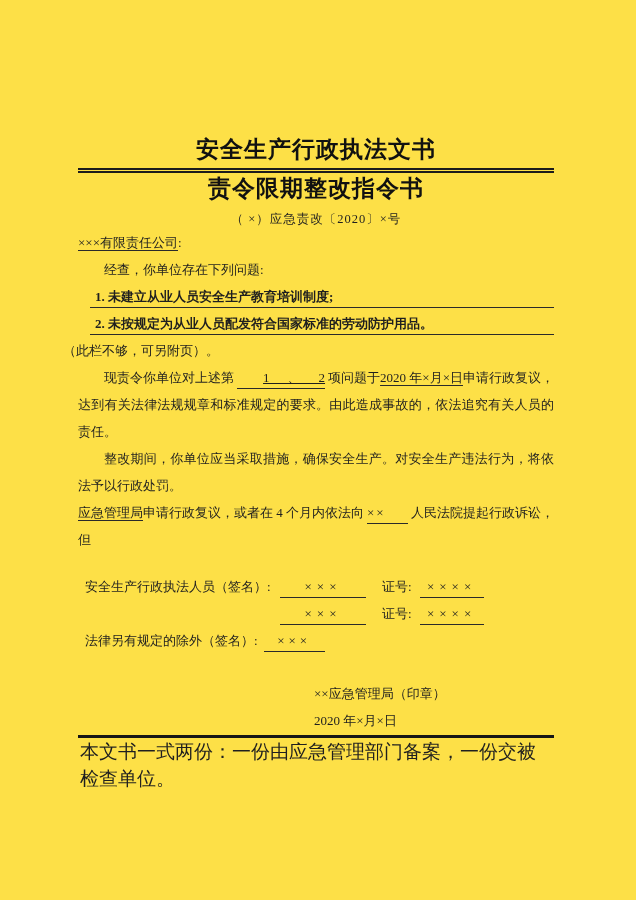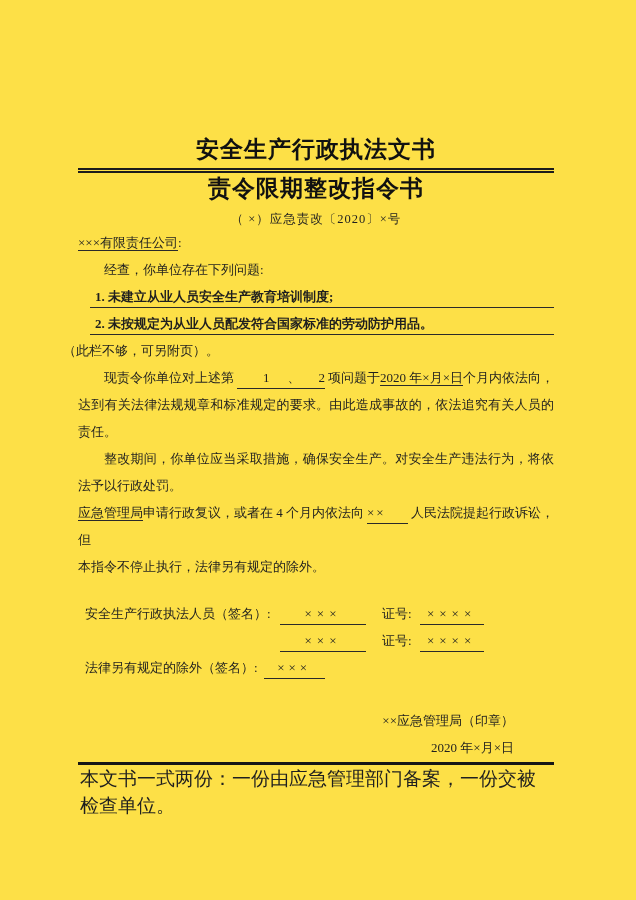--- a/index.html
+++ b/index.html
@@ -33,33 +33,33 @@
   .u{text-decoration:underline;text-underline-offset:3px;text-decoration-thickness:1px;text-decoration-color:#2a2a2a;}
   .bold{font-weight:bold;}
   .item{position:relative;padding-left:17px;}
   .item::after{content:"";position:absolute;left:12px;right:0;bottom:2px;border-bottom:1px solid #2a2a2a;}
   .outdent{margin-left:-15px;}
   .blank{
     display:inline-block;height:20px;line-height:20px;
     border-bottom:1px solid #2a2a2a;text-align:center;
     margin:0 3px;vertical-align:baseline;
   }
-  .w88{width:88px;}
+  .w88{width:88px;text-decoration:underline;}
   .w59{width:59px;letter-spacing:2px;}
   .w41{width:41px;letter-spacing:2px;}
   .sig{margin-top:20px;font-size:13px;}
   .sigrow{display:flex;align-items:baseline;line-height:27px;}
   .sl{width:202px;padding-left:7px;box-sizing:border-box;flex:none;}
   .sp2{width:202px;flex:none;}
   .bn{width:86px;flex:none;margin:0;letter-spacing:5px;}
   .zh{margin-left:16px;flex:none;}
   .bc{width:64px;flex:none;margin:0;margin-left:8px;letter-spacing:5px;}
   .sl3{padding-left:7px;flex:none;}
   .b3{width:61px;flex:none;margin:0 0 0 6px;letter-spacing:4px;}
-  .seal{margin-top:26px;margin-left:236px;width:200px;text-align:right;font-size:13px;line-height:27px;}
+  .seal{margin-top:26px;margin-left:236px;width:200px;text-align:left;font-size:13px;line-height:27px;}
   .rule-thick{margin-top:1px;border-top:3px solid #161616;}
   .footer{font-size:19px;line-height:27px;padding-left:2px;}
 </style>
 </head>
 <body>
 
 <div class="page">
   <div class="content">
 
     <div class="title1">安全生产行政执法文书</div>
@@ -70,29 +70,28 @@
     <div class="body">
       <div class="line"><span class="u">×××有限责任公司</span><span>:</span></div>
 
       <div class="line indent2">经查，你单位存在下列问题:</div>
 
       <div class="line item bold">1. 未建立从业人员安全生产教育培训制度;</div>
       <div class="line item bold">2. 未按规定为从业人员配发符合国家标准的劳动防护用品。</div>
 
       <div class="line outdent">（此栏不够，可另附页）。</div>
 
-      <div class="line indent2 j"><span>现责令你单位对上述第</span><span class="blank w88">1、2</span><span>项问题于</span><span class="u">2020 年×月×日</span><span>个月内依法向，</span></div>
+      <div class="line indent2 j"><span>现责令你单位对上述第</span><span class="blank w88">1、2</span><span>项问题于</span><span class="u">2020 年×月×日</span><span>申请行政复议，</span></div>
       <div class="line j">达到有关法律法规规章和标准规定的要求。由此造成事故的，依法追究有关人员的</div>
       <div class="line">责任。</div>
 
       <div class="line indent2 j">整改期间，你单位应当采取措施，确保安全生产。对安全生产违法行为，将依</div>
       <div class="line">法予以行政处罚。</div>
 
       <div class="line j"><span class="u">应急管理局</span><span>申请行政复议，或者在 4 个月内依法向</span><span class="blank w41">××</span><span>人民法院提起行政诉讼，但</span></div>
-      <div class="line">本指令不停止执行，法律另有规定的除外。</div>
     </div>
 
     <div class="sig">
       <div class="sigrow">
         <span class="sl">安全生产行政执法人员（签名）:</span>
         <span class="blank bn">×××</span>
         <span class="zh">证号:</span>
         <span class="blank bc">××××</span>
       </div>
       <div class="sigrow">

